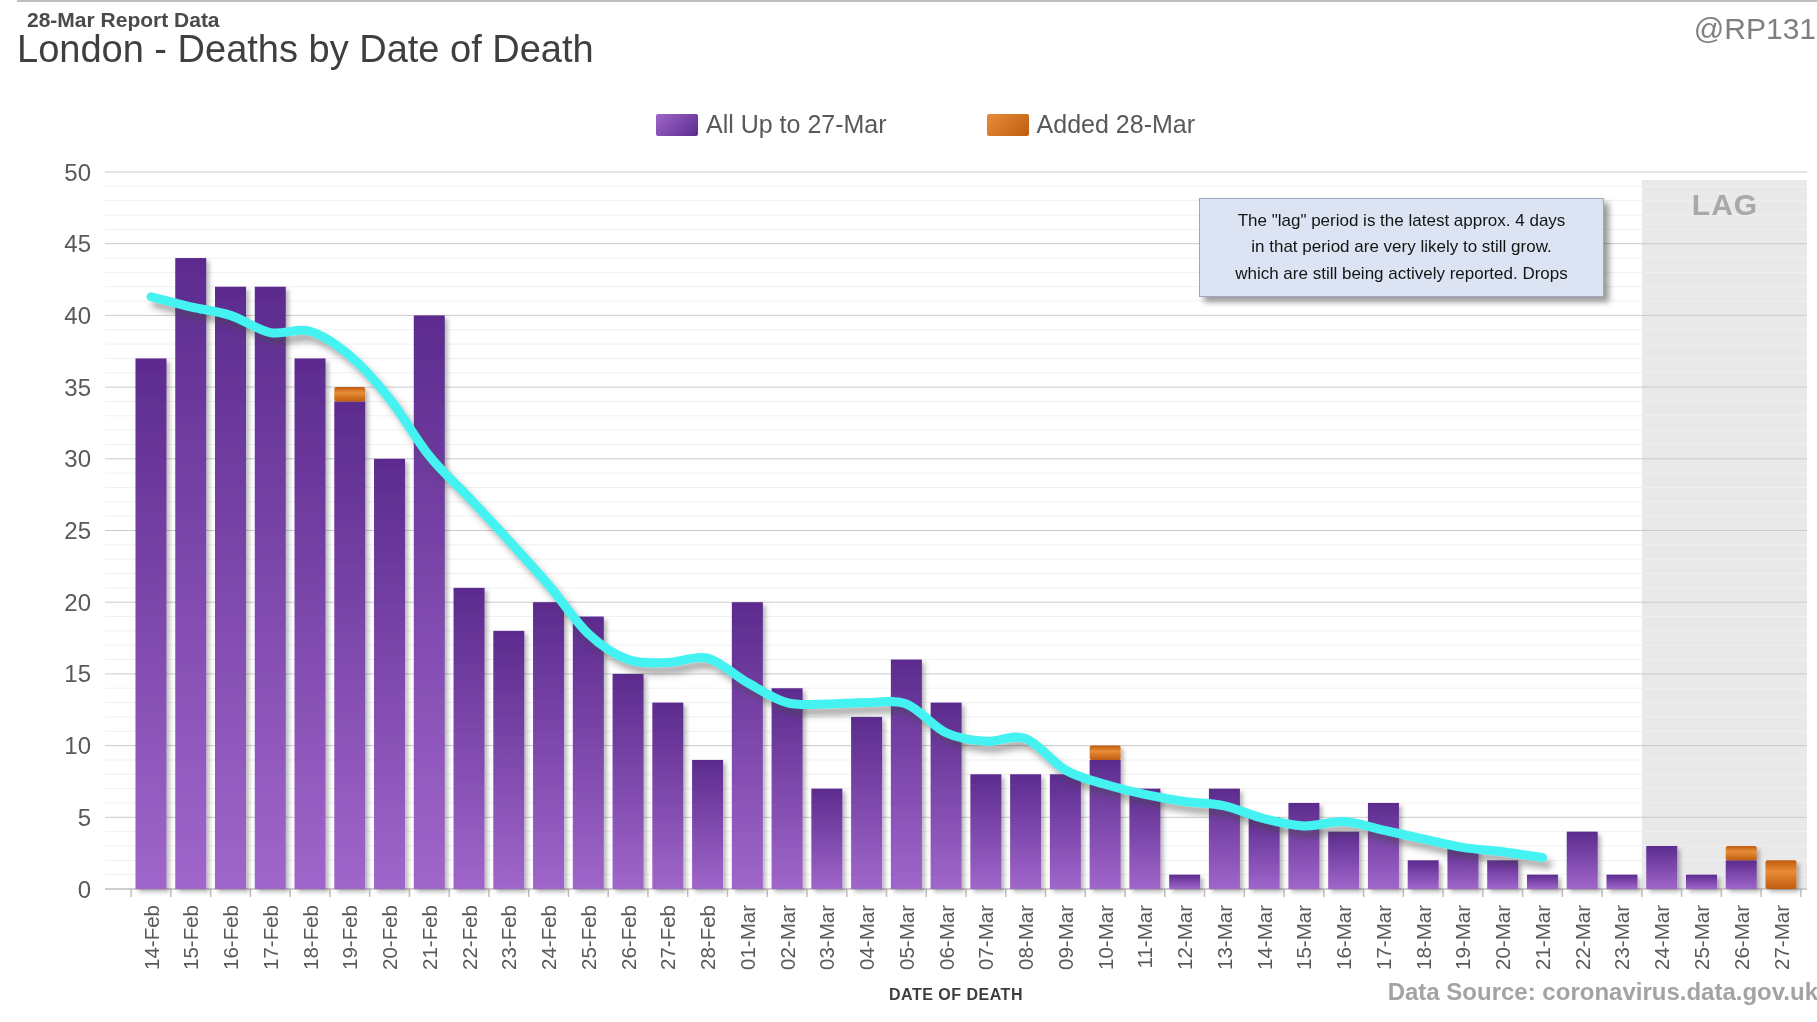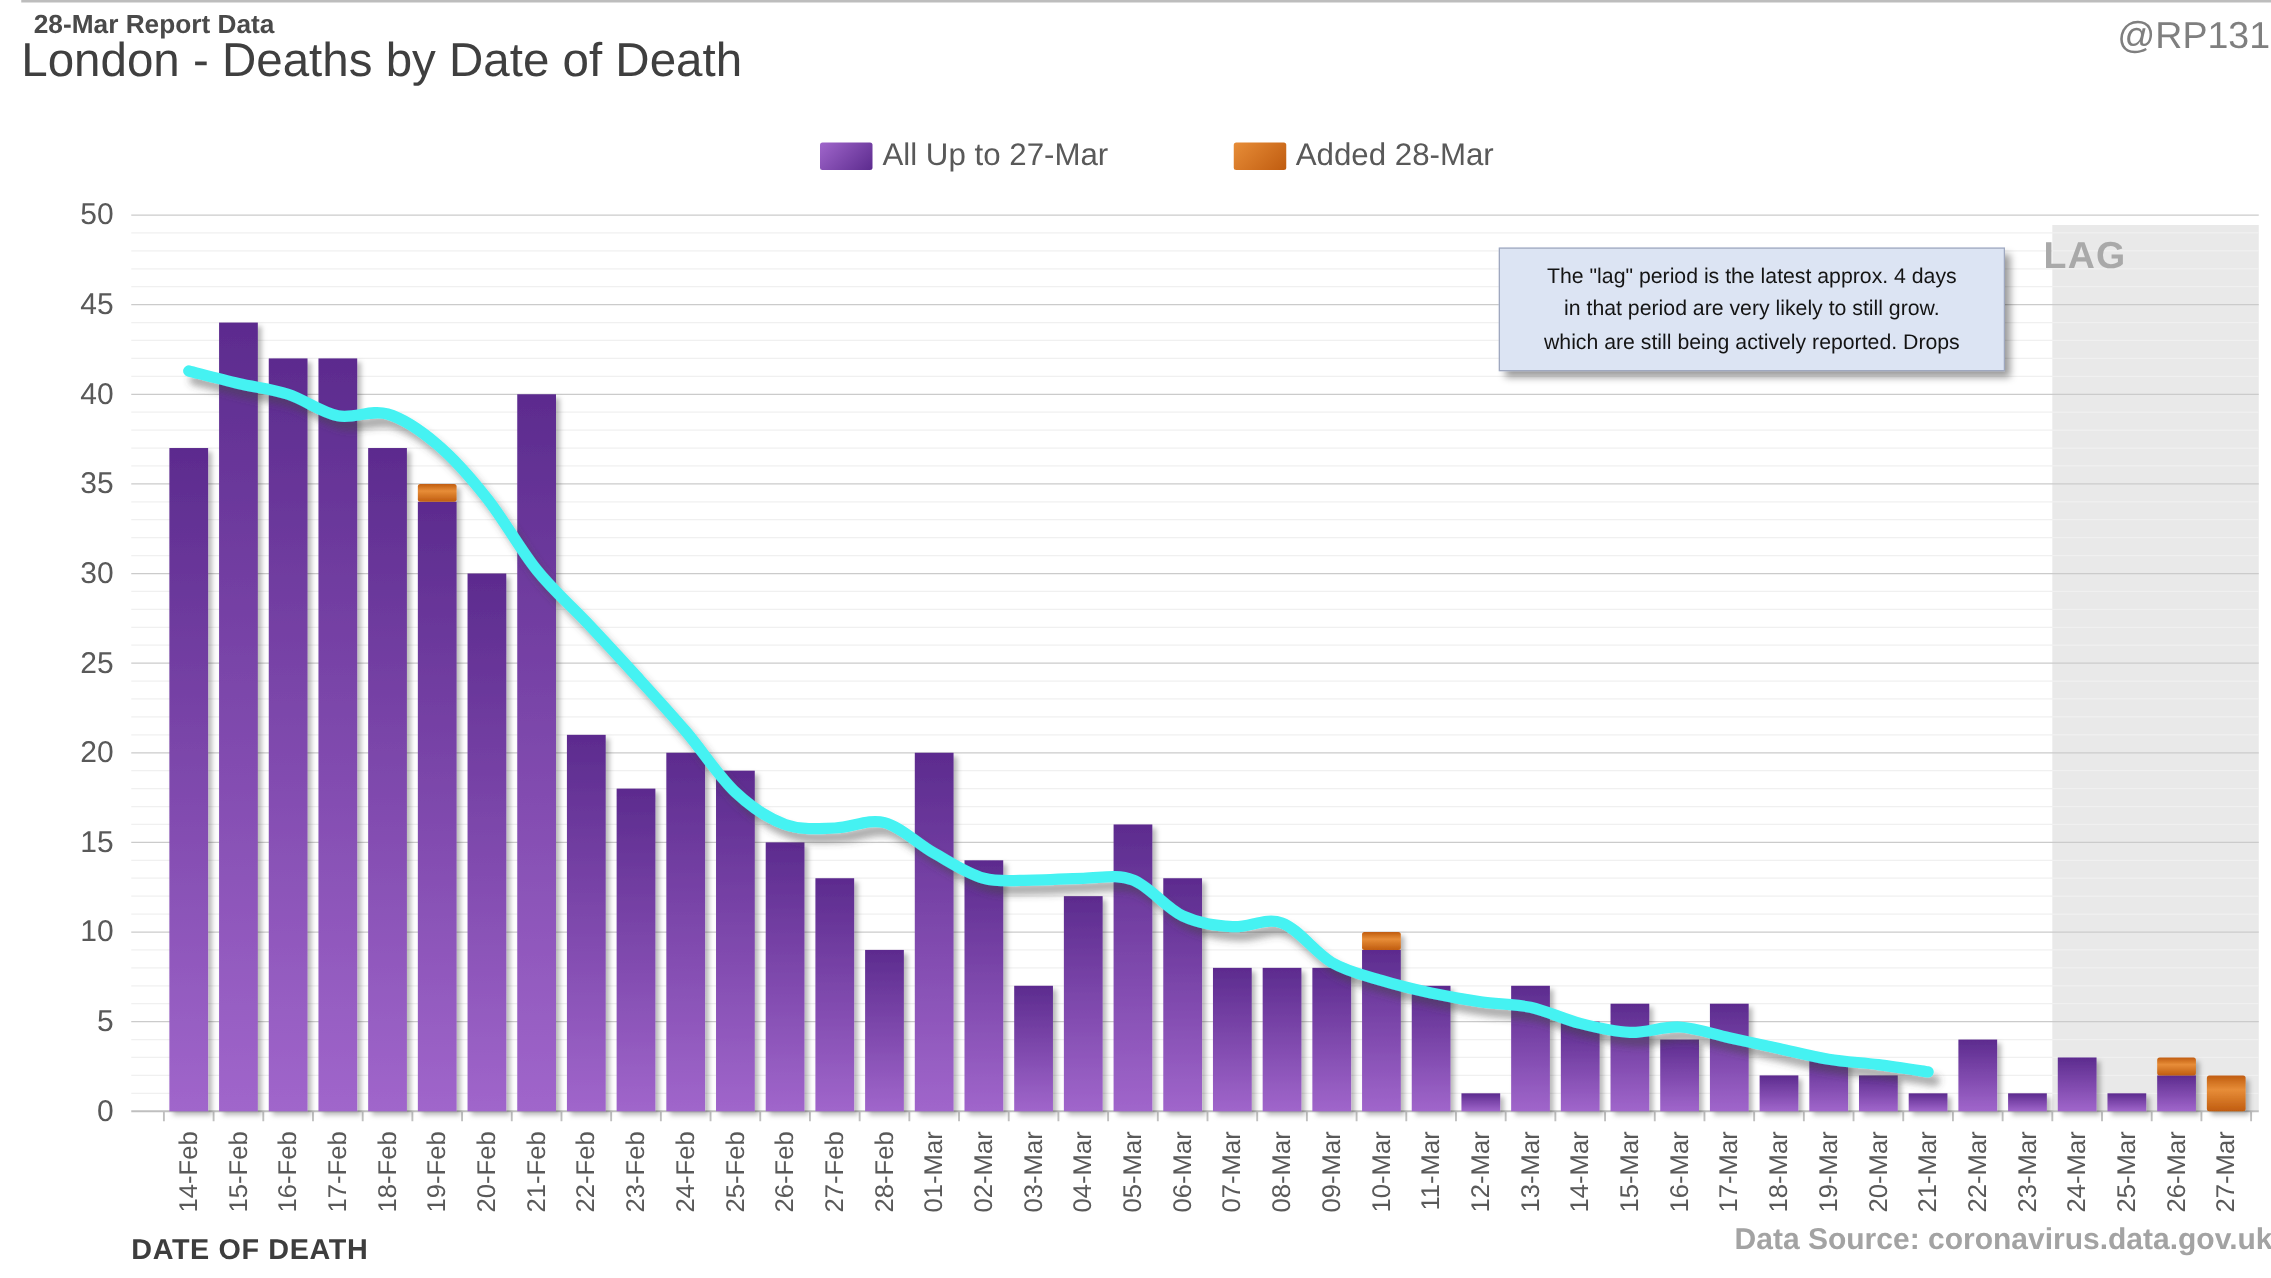--- a/index.html
+++ b/index.html
@@ -16,22 +16,22 @@
   .legend-item{display:flex;align-items:center;gap:8px;font-size:25px;color:#595959;}
   .swatch{width:42px;height:22px;border-radius:2px;}
   .swatch-line{width:62px;height:10px;border-radius:5px;}
   .chart-svg{position:absolute;left:0;top:0;}
   svg text{font-family:"Liberation Sans", sans-serif;}
   .annotation{position:absolute;left:1182px;top:196px;width:405px;box-sizing:border-box;
               padding:9px 6px;text-align:center;font-size:17px;line-height:1.55;color:#141414;
               box-shadow:5px 5px 6px rgba(0,0,0,0.40);}
   .lag-label{position:absolute;text-align:center;font-size:30px;font-weight:bold;
              color:#a9a9a9;letter-spacing:1px;}
-  .x-axis-title{position:absolute;left:88px;width:1702px;top:984px;text-align:left;
-                font-size:23px;font-weight:bold;color:#3d3d3d;letter-spacing:0.5px;}
+  .x-axis-title{position:absolute;left:88px;width:1702px;top:984px;text-align:center;
+                font-size:16px;font-weight:bold;color:#3d3d3d;letter-spacing:0.5px;}
   .data-source{position:absolute;right:16px;top:976px;font-size:24px;font-weight:bold;color:#a3a3a3;}
 </style>
 </head>
 <body>
 
 <div class="page">
 
   <div class="report-label">28-Mar Report Data</div>
 
   <div class="handle">@RP131</div>
@@ -272,18 +272,18 @@
       </g>
       <path d="M 134 294.75800000000004 C 140.6 296.4, 160.5 301.7, 173.8 304.8 C 187.0 307.9, 200.3 309.1, 213.5 313.4 C 226.8 317.7, 240.0 328.0, 253.3 330.6 C 266.5 333.2, 279.8 325.3, 293.0 329.2 C 306.3 333.0, 319.5 342.3, 332.8 353.6 C 346.0 364.8, 359.3 379.8, 372.5 396.6 C 385.8 413.3, 399.0 437.4, 412.3 453.9 C 425.5 470.4, 438.8 481.4, 452.0 495.5 C 465.3 509.6, 478.6 524.0, 491.8 538.5 C 505.1 553.1, 518.3 567.5, 531.6 583.0 C 544.8 598.5, 558.1 619.3, 571.3 631.7 C 584.6 644.2, 597.8 652.8, 611.1 657.6 C 624.3 662.3, 637.6 660.7, 650.8 660.4 C 664.1 660.2, 677.3 652.8, 690.6 656.1 C 703.8 659.5, 717.1 673.1, 730.3 680.5 C 743.6 687.9, 756.8 697.0, 770.1 700.6 C 783.3 704.2, 796.6 702.0, 809.9 702.0 C 823.1 702.0, 836.4 700.6, 849.6 700.6 C 862.9 700.6, 876.1 697.0, 889.4 702.0 C 902.6 707.0, 915.9 724.5, 929.1 730.7 C 942.4 736.9, 955.6 738.3, 968.9 739.3 C 982.1 740.3, 995.4 731.7, 1008.6 736.4 C 1021.9 741.2, 1035.1 760.3, 1048.4 768.0 C 1061.6 775.6, 1074.9 778.3, 1088.1 782.3 C 1101.4 786.4, 1114.7 789.5, 1127.9 792.4 C 1141.2 795.2, 1154.4 797.6, 1167.7 799.5 C 1180.9 801.4, 1194.2 801.0, 1207.4 803.8 C 1220.7 806.7, 1233.9 813.4, 1247.2 816.7 C 1260.4 820.1, 1273.7 823.4, 1286.9 823.9 C 1300.2 824.4, 1313.4 818.9, 1326.7 819.6 C 1339.9 820.3, 1353.2 825.3, 1366.4 828.2 C 1379.7 831.1, 1392.9 833.9, 1406.2 836.8 C 1419.4 839.7, 1432.7 843.3, 1446.0 845.4 C 1459.2 847.6, 1472.5 848.0, 1485.7 849.7 C 1499.0 851.4, 1518.8 854.5, 1525.5 855.5" fill="none" stroke="#45f2f2" stroke-width="9" stroke-linecap="round" stroke-linejoin="round" filter="url(#lineShadow)"></path>
     </svg>
 
   <div class="annotation" id="annotation-box" style="background: rgb(220, 228, 243); border: 1px solid rgb(159, 168, 191);">
     <div>The "lag" period is the latest approx. 4 days</div>
     <div>in that period are very likely to still grow.</div>
     <div>which are still being actively reported.  Drops</div>
   </div>
 
-  <div class="lag-label" id="lag-label" style="left: 1570px; width: 162px; top: 186px;">LAG</div>
+  <div class="lag-label" id="lag-label" style="left: 1627px; width: 162px; top: 186px;">LAG</div>
 
   <div class="x-axis-title">DATE OF DEATH</div>
 
   <div class="data-source">Data Source: coronavirus.data.gov.uk</div>
 </div>
 
 </body></html>

